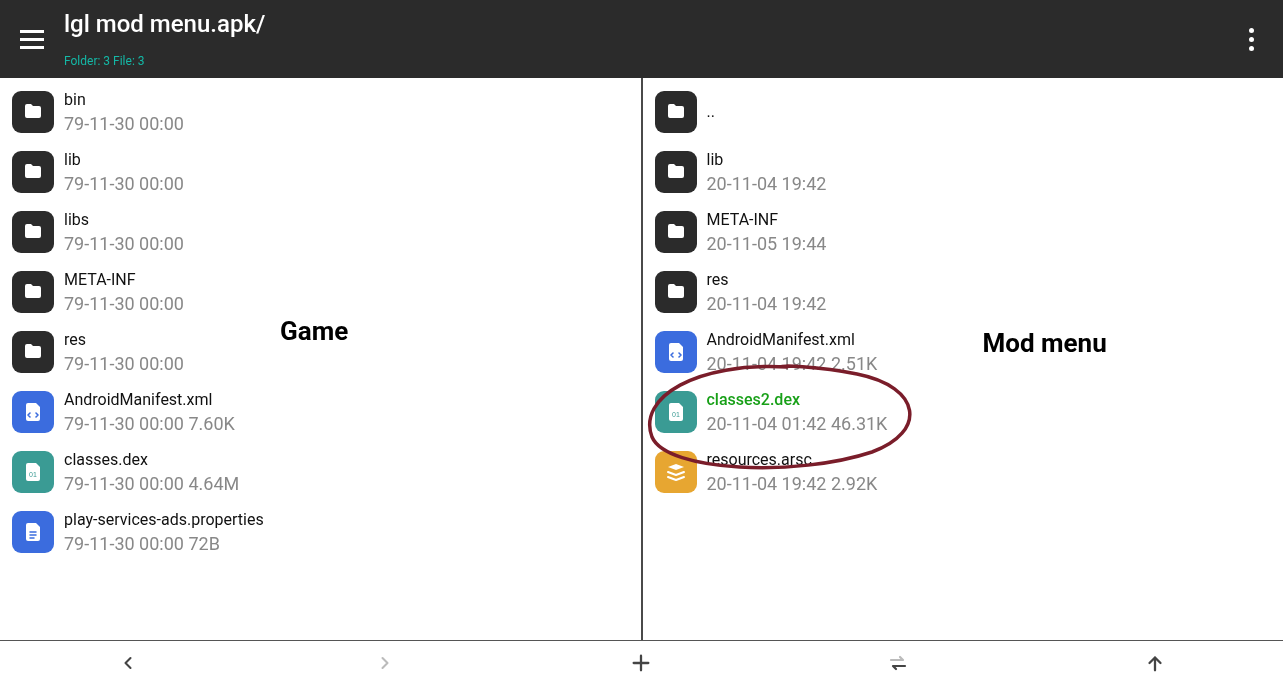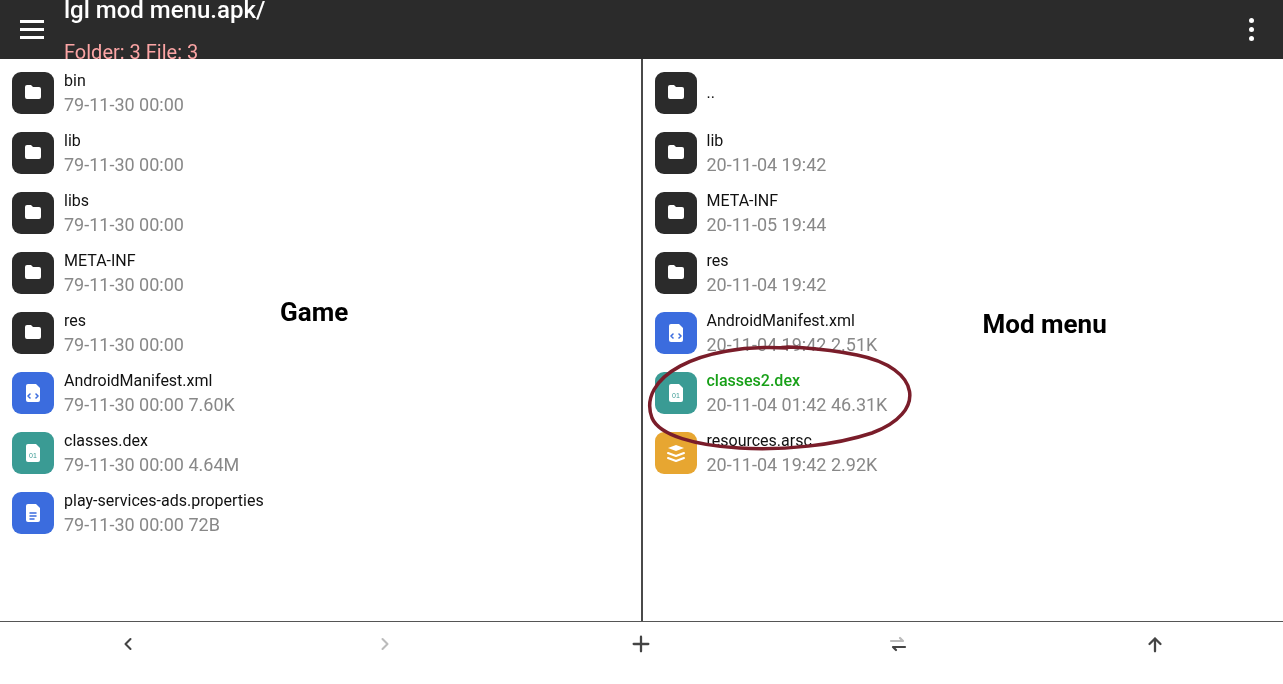--- a/index.html
+++ b/index.html
@@ -7,39 +7,39 @@
     font-family: -apple-system, BlinkMacSystemFont, "Segoe UI", Roboto, sans-serif;
     width: 1283px;
     height: 684px;
     overflow: hidden;
     background: #fff;
     position: relative;
   }
   .header {
     background: #2b2b2b;
     color: #fff;
-    height: 59px;
+    height: 78px;
     display: flex;
     align-items: center;
     padding: 0 12px;
   }
   .hamburger {
     width: 40px; height: 40px;
     display: flex; flex-direction: column;
     justify-content: center; align-items: center;
     gap: 5px;
     cursor: pointer;
     margin-right: 12px;
   }
   .hamburger span {
     width: 24px; height: 3px; background: #fff;
   }
   .header-titles { flex: 1; }
   .header-title { font-size: 24px; font-weight: 500; }
-  .header-sub { font-size: 20px; color: #fca5a5; margin-top: 16px; }
+  .header-sub { font-size: 12px; color: #14b8a6; margin-top: 16px; }
   .more-btn {
     width: 40px; height: 40px;
     display: flex; flex-direction: column;
     justify-content: center; align-items: center;
     gap: 4px;
     cursor: pointer;
   }
   .more-btn span {
     width: 5px; height: 5px; border-radius: 50%; background: #fff;
   }

